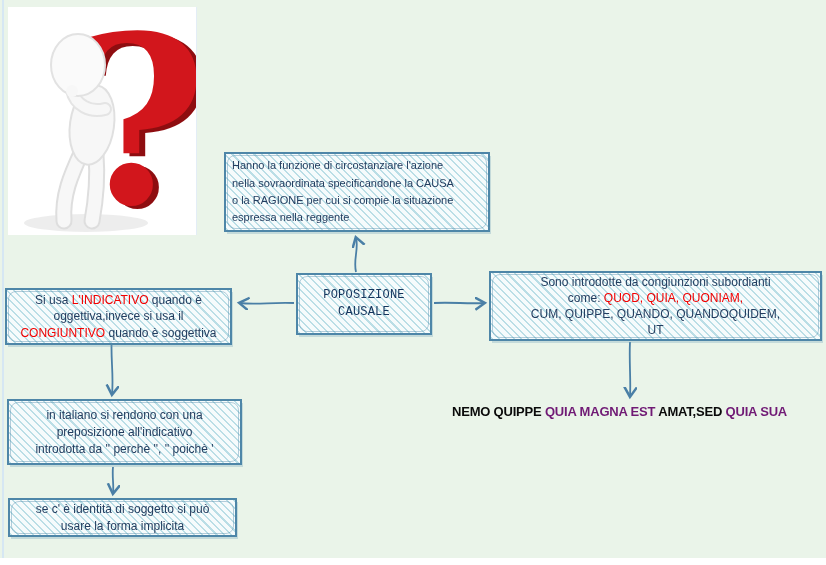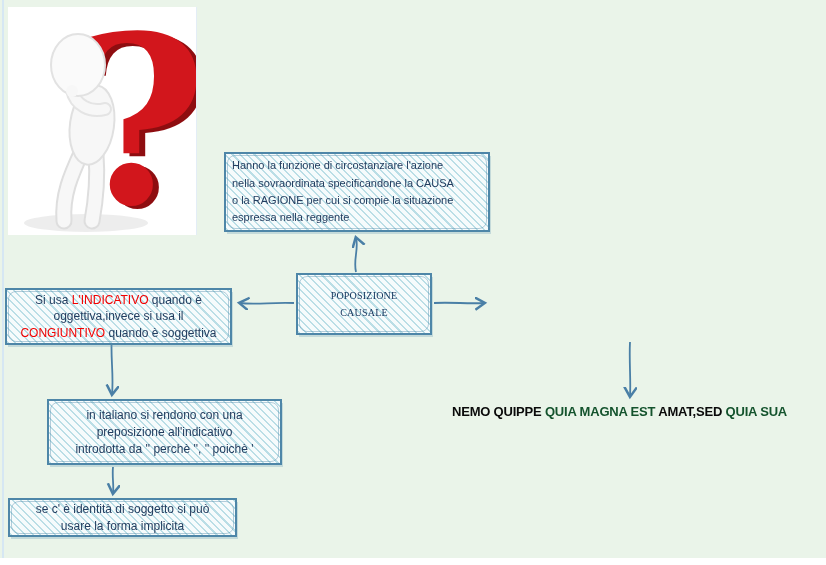--- a/index.html
+++ b/index.html
@@ -30,33 +30,33 @@
   .node::after{
     content:""; position:absolute; inset:1px; border-radius:8px;
     border:1px solid rgba(78,134,168,0.40); pointer-events:none;
   }
   .node .txt{white-space:pre-line; position:relative; z-index:1;}
 
   .node-definition{left:224px; top:152px; width:266px; height:80px;
     justify-content:flex-start; text-align:left; padding-left:6px;
     font-size:11px; line-height:17.4px;}
   .node-center{left:296px; top:273px; width:136px; height:62px;
-    font-family:Liberation Serif, serif; font-size:10px; line-height:17px;
+    font-family:Liberation Mono, monospace; font-size:12px; line-height:17px;
     color:#14345c; letter-spacing:.2px;}
   .node-mood{left:5px; top:288px; width:227px; height:57px;
     font-size:12px; line-height:16.5px;}
   .node-conjunctions{left:489px; top:271px; width:333px; height:70px;
     font-size:12px; line-height:16px;}
   .node-italian{left:7px; top:399px; width:235px; height:66px;
-    font-size:12px; line-height:17px;margin-left:40px;}
+    font-size:12px; line-height:17px;}
   .node-implicit{left:8px; top:498px; width:229px; height:39px;
     font-size:12px; line-height:17px;}
 
   .seg-red{color:#f20000;}
-  .seg-green{color:#14532d;}
+  .seg-green{color:#701a75;}
 
   .example{
     position:absolute; left:452px; top:404px; width:374px;
     font-size:13px; font-weight:bold; color:#0a0a0a;
     letter-spacing:-0.2px; white-space:nowrap;
   }
 
   .arrows{position:absolute; left:0; top:0; pointer-events:none;}
 </style>
 </head>
@@ -114,20 +114,26 @@
     <span class="txt">POPOSIZIONE
 CAUSALE</span>
   </div>
 
   <div class="node node-mood">
     <span class="txt"><span>Si usa </span><span class="seg-red">L'INDICATIVO</span><span> quando è
 oggettiva,invece si usa il
 </span><span class="seg-red">CONGIUNTIVO</span><span> quando è soggettiva</span></span>
   </div>
 
+  <div class="node node-conjunctions">
+    <span class="txt"><span>Sono introdotte da congiunzioni subordianti
+come: </span><span class="seg-red">QUOD, QUIA, QUONIAM,</span><span>
+CUM, QUIPPE, QUANDO, QUANDOQUIDEM,
+UT</span></span>
+  </div>
 
   <div class="node node-italian">
     <span class="txt">in italiano si rendono con una
 preposizione all'indicativo
 introdotta da '' perchè '', '' poichè '</span>
   </div>
 
   <div class="node node-implicit">
     <span class="txt">se c' è identità di soggetto si può
 usare la forma implicita</span>

